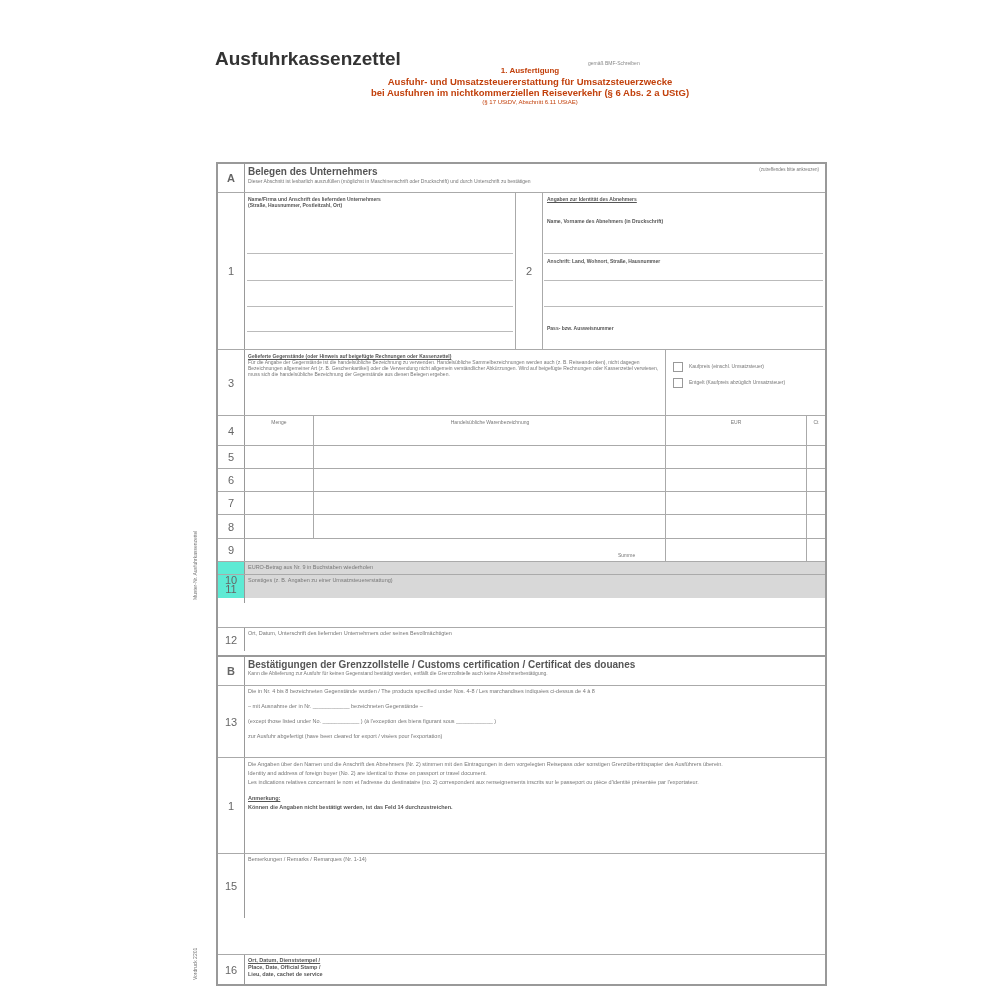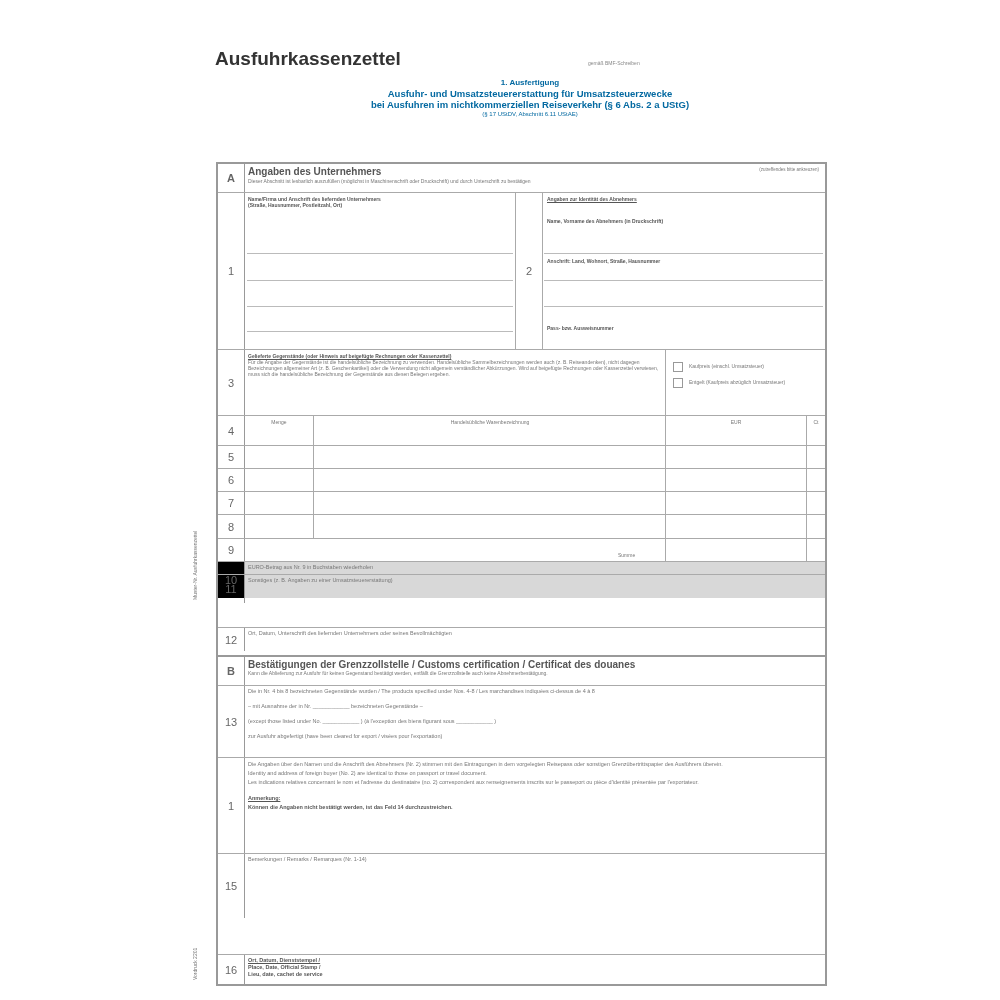--- a/index.html
+++ b/index.html
@@ -1,19 +1,19 @@
 <!DOCTYPE html>
 <html><head>
 <meta charset="utf-8">
 <style>
   html,body{margin:0;padding:0;background:#fff;}
   body{width:1000px;height:1000px;position:relative;overflow:hidden;font-family:"Liberation Sans",sans-serif;color:#444;}
   .title{position:absolute;left:215px;top:48px;font-size:19px;font-weight:bold;color:#333;}
   .tag{position:absolute;left:588px;top:60px;font-size:5px;color:#888;}
-  .subhead{position:absolute;left:300px;top:78px;width:460px;text-align:center;color:#0369a1;}
+  .subhead{position:absolute;left:300px;top:66px;width:460px;text-align:center;color:#c2410c;}
   .subhead .l1{font-size:8px;font-weight:bold;line-height:10px;}
   .subhead .l2{font-size:9.5px;font-weight:bold;line-height:11px;}
   .subhead .l3{font-size:6px;line-height:8px;}
   .sidetext{position:absolute;left:192px;top:380px;width:10px;height:220px;writing-mode:vertical-rl;transform:rotate(180deg);font-size:5px;color:#777;}
   .sidetext2{position:absolute;left:192px;top:890px;width:10px;height:90px;writing-mode:vertical-rl;transform:rotate(180deg);font-size:5px;color:#777;}
   .form{position:absolute;left:216px;top:162px;width:611px;height:824px;border:2px solid #999;box-sizing:border-box;}
   .row{position:absolute;left:0;right:0;border-top:1.5px solid #aaa;box-sizing:border-box;}
   .num{position:absolute;left:0;width:26px;top:0;bottom:0;display:flex;align-items:center;justify-content:center;font-size:11px;color:#666;border-right:1.5px solid #999;}
   .cell{position:absolute;left:27px;right:0;top:0;bottom:0;font-size:5.5px;color:#777;padding:2px 3px;box-sizing:border-box;}
   .hline{position:absolute;border-top:1px solid #bbb;}
@@ -36,21 +36,21 @@
   <div class="l3">(§ 17 UStDV, Abschnitt 6.11 UStAE)</div>
 </div>
 <div class="sidetext">Muster-Nr. Ausfuhrkassenzettel</div>
 <div class="sidetext2">Vordruck 2201</div>
 
 <div class="form">
 
   <div class="row" style="top:0;height:28px;border-top:none;">
     <div class="num" style="font-weight:bold;">A</div>
     <div class="cell">
-      <span class="sec-title">Angaben des Unternehmers</span>
+      <span class="sec-title">Belegen des Unternehmers</span>
       <span style="position:absolute;right:6px;top:3px;font-size:4.5px;">(zutreffendes bitte ankreuzen)</span>
       <div style="font-size:5px;margin-top:1px;">Dieser Abschnitt ist lesbarlich auszufüllen (möglichst in Maschinenschrift oder Druckschrift) und durch Unterschrift zu bestätigen</div>
     </div>
   </div>
 
   <div class="row" style="top:28px;height:157px;">
     <div class="num">1</div>
     <div style="position:absolute;left:27px;width:270px;top:0;bottom:0;">
       <div style="font-size:5px;padding:3px;width:140px;" class="bold">Name/Firma und Anschrift des liefernden Unternehmers (Straße, Hausnummer, Postleitzahl, Ort)</div>
       <div class="hline" style="left:2px;right:2px;top:60px;"></div>
@@ -107,21 +107,21 @@
   <div class="row" style="top:374px;height:23px;">
     <div class="num">9</div>
     <div style="position:absolute;left:400px;top:13px;font-size:5px;color:#777;">Summe</div>
   </div>
 
   <div class="vline" style="left:95px;top:251px;height:123px;"></div>
   <div class="vline" style="left:447px;top:251px;height:146px;"></div>
   <div class="vline" style="left:588px;top:251px;height:146px;"></div>
 
   <div class="row grey" style="top:397px;height:37px;">
-    <div class="num" style="background:#000000;">10</div>
+    <div class="num" style="background:#5eead4;">10</div>
     <div class="cell"><span>EURO-Betrag aus Nr. 9 in Buchstaben wiederholen</span></div>
   </div>
 
   <div class="row" style="top:410px;height:29px;">
     <div class="num">11</div>
     <div class="cell"><span>Sonstiges (z. B. Angaben zu einer Umsatzsteuererstattung)</span></div>
   </div>
 
   <div class="row" style="top:463px;height:24px;">
     <div class="num">12</div>

